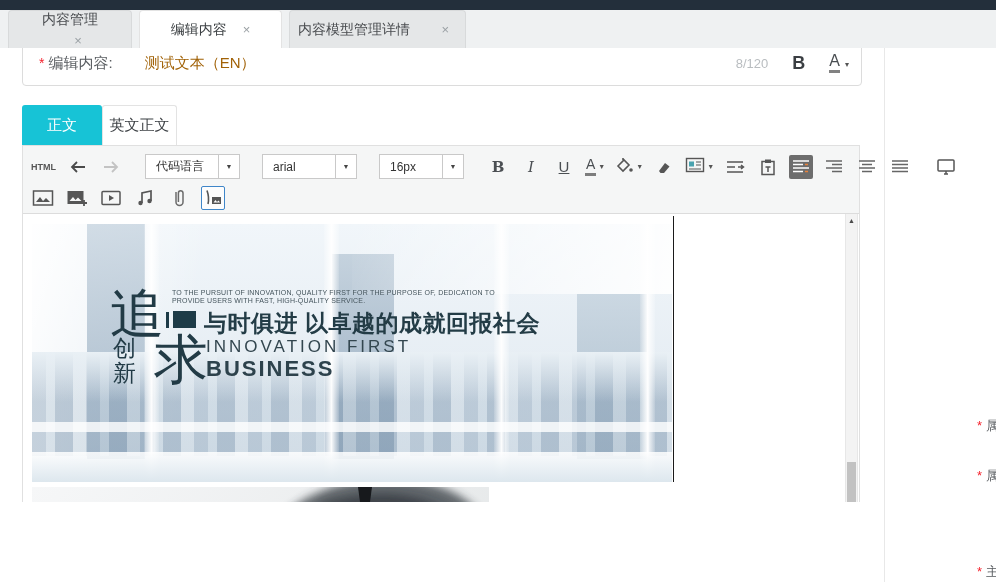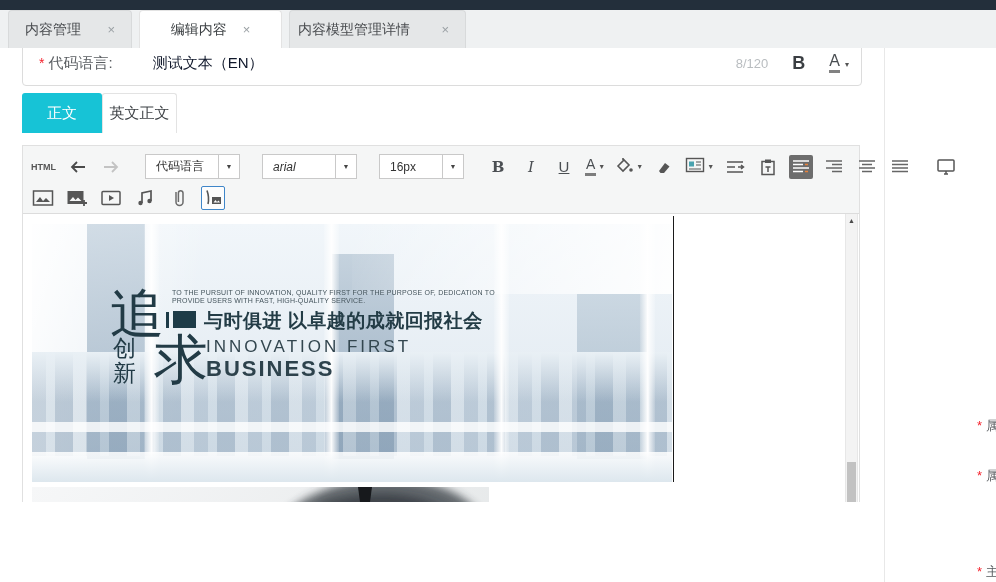--- a/index.html
+++ b/index.html
@@ -9,44 +9,44 @@
 
   
   .topbar { position:absolute; left:0; top:0; width:996px; height:10px; background:#232f3b; z-index:6; }
   .tabbar { position:absolute; left:0; top:10px; width:996px; height:38px; background:#eff1f2;
             display:flex; align-items:stretch; padding-left:8px; gap:7px; z-index:5; }
   .wtab { display:flex; align-items:center; justify-content:space-between; padding:0 16px;
           font-size:14px; color:#4a4d50; border-radius:4px 4px 0 0; cursor:default; }
   .wtab .x { color:#9aa0a4; font-size:13px; margin-left:16px; }
   .wtab.inactive { background:#e5e7e8; border:1px solid #d8dadb; border-bottom:none; }
   .wtab.active { background:#fff; border:1px solid #e3e3e3; border-bottom:none; color:#3c4043;justify-content:center; }
-  .t1 { width:124px; } .t2 { width:143px; } .t3 { width:177px;padding-left:8px; }
+  .t1 { width:124px;flex-direction:column; } .t2 { width:143px; } .t3 { width:177px;padding-left:8px; }
 
   
   .titlecard { position:absolute; left:22px; top:20px; width:840px; height:66px; background:#fff;
                border:1px solid #dcdcdc; border-radius:4px; z-index:1; }
   .trow { position:absolute; left:16px; right:12px; top:30px; height:24px; display:flex; align-items:center; }
   .star { color:#f5222d; margin-right:4px; font-size:14px; }
   .flabel { color:#5a5e62; font-size:15px; }
-  .fvalue { color:#0f172a; font-size:15px; margin-left:40px; }
+  .fvalue { color:#a16207; font-size:15px; margin-left:32px; }
   .trow .right { margin-left:auto; display:flex; align-items:center; gap:24px; }
   .counter { color:#b9bdc0; font-size:13px; }
   .bbtn { font-weight:bold; font-size:18px; color:#3a3e42; line-height:1; cursor:pointer; }
   .abtn { display:flex; align-items:flex-end; gap:5px; cursor:pointer; }
   .abtn .aglyph { font-size:16px; color:#4a4e52; line-height:1; border-bottom:3px solid #828282; padding-bottom:1px; }
   .abtn .caret { font-size:8px; color:#555; margin-bottom:4px; }
 
   
   .vdivider { position:absolute; left:884px; top:48px; width:1px; height:534px; background:#e8e8e8; }
   .rlabel { position:absolute; left:977px; font-size:13px; color:#55595d; white-space:nowrap; }
   .rlabel .star { font-size:13px; }
   .rl1 { top:417px; } .rl2 { top:467px; } .rl3 { top:563px; }
 
   
-  .ctabs { position:absolute; left:22px; top:93px; height:40px; display:flex; z-index:2; }
+  .ctabs { position:absolute; left:22px; top:105px; height:40px; display:flex; z-index:2; }
   .ctab { height:40px; display:flex; align-items:center; justify-content:center; font-size:15px; cursor:pointer; }
   .ctab.on { width:80px; background:#17c3d6; color:#fff; border-radius:3px 3px 0 0; }
   .ctab.off { width:75px; background:#fff; color:#3e4246; border:1px solid #e3e3e3; border-bottom:none; border-radius:3px 3px 0 0; }
 
   
   .editor { position:absolute; left:22px; top:145px; width:838px; height:357px; background:#fff;
             border:1px solid #e0e0e0; border-bottom:none; display:flex; flex-direction:column; }
   .toolbar { height:68px; background:#f5f6f6; border-bottom:1px solid #dcdcdc; padding:5px 8px 3px; }
   .trow1 { height:31px; display:flex; align-items:center; gap:9px; }
   .trow2 { height:27px; display:flex; align-items:center; gap:10px; margin-top:2px; }
@@ -59,21 +59,21 @@
   .tbtn.u { text-decoration:underline; }
   .tbtn.on { background:#6d6d6d; }
   .drop { display:flex; align-items:center; gap:2px; cursor:pointer; }
   .drop .caret { font-size:7px; color:#555; }
   .acolor { font-size:14px; color:#4b4f53; border-bottom:3px solid #7d7d7d; line-height:1.1; padding:0 1px; }
   .sel { height:25px; background:#fff; border:1px solid #c9c9c9; display:flex; align-items:stretch;
          font-size:12px; color:#333; cursor:pointer; flex:0 0 auto; }
   .sel .v { display:flex; align-items:center; padding:0 10px; }
   .sel .c { width:21px; border-left:1px solid #c9c9c9; display:flex; align-items:center; justify-content:center;
             font-size:7px; color:#444; }
-  .s1 .v { width:72px; } .s2 .v { width:72px;font-style:italic; } .s3 .v { width:62px; }
+  .s1 .v { width:72px; } .s2 .v { width:72px; } .s3 .v { width:62px; }
   .sp6 { width:4px; flex:0 0 auto; }
   .scrawl { border:1px solid #3f86c9; background:#fdfdfd; }
 
   
   .econtent { position:relative; flex:1; background:#fff; overflow:hidden; }
   .caretline { position:absolute; left:650px; top:2px; width:1px; height:266px; background:#1a1a1a; }
 
   
   .sbar { position:absolute; right:1px; top:0; bottom:0; width:13px; background:#f3f3f3;
           border-left:1px solid #e7e7e7; border-right:1px solid #e7e7e7; }
@@ -103,21 +103,21 @@
           background:linear-gradient(110deg, rgba(255,255,255,0), rgba(255,255,255,.92)); }
   .bz { position:absolute; color:#223b46; }
   .char1 { left:78px; top:54px; font-size:54px; font-family:"DejaVu Serif", serif; }
   .char2 { left:122px; top:100px; font-size:54px; font-family:"DejaVu Serif", serif; }
   .chside { left:81px; top:112px; font-size:23px; width:25px; line-height:25px; word-break:break-all;
             font-family:"DejaVu Serif", serif; }
   .sqbar { position:absolute; left:134px; top:88px; width:3px; height:16px; background:#1d3b47; }
   .sqblock { position:absolute; left:141px; top:87px; width:23px; height:17px; background:#1d3b47; }
   .tiny { position:absolute; left:140px; top:65px; width:330px; font-size:7px; line-height:8px;
           color:#44545c; letter-spacing:.2px; }
-  .headline { position:absolute; left:172px; top:84px; font-size:19px; font-weight:bold;
+  .headline { position:absolute; left:172px; top:84px; font-size:23px; font-weight:bold;
               letter-spacing:.5px; color:#233c46; white-space:nowrap; }
   .sub1 { position:absolute; left:174px; top:113px; font-size:17px; letter-spacing:3px; color:#33464f; }
   .sub2 { position:absolute; left:174px; top:132px; font-size:22px; letter-spacing:2px; color:#2d424c;font-weight:bold; }
 
   
   .ink { position:absolute; left:9px; top:273px; width:457px; height:130px; overflow:hidden;
          background:linear-gradient(135deg,#f6f7f8 0%, #ebedee 60%, #e4e7e8 100%); }
 </style>
 </head>
 <body>
@@ -134,21 +134,21 @@
   </div>
   <div class="wtab inactive t3">
     <span>内容模型管理详情</span>
     <span class="x">×</span>
   </div>
 </div>
 
 <div class="titlecard">
   <div class="trow">
     <span class="star">*</span>
-    <span class="flabel">代码语言:</span>
+    <span class="flabel">编辑内容:</span>
     <span class="fvalue">测试文本（EN）</span>
     <span class="right">
       <span class="counter">8/120</span>
       <span class="bbtn">B</span>
       <span class="abtn">
         <span class="aglyph">A</span>
         <span class="caret">▾</span>
       </span>
     </span>
   </div>

